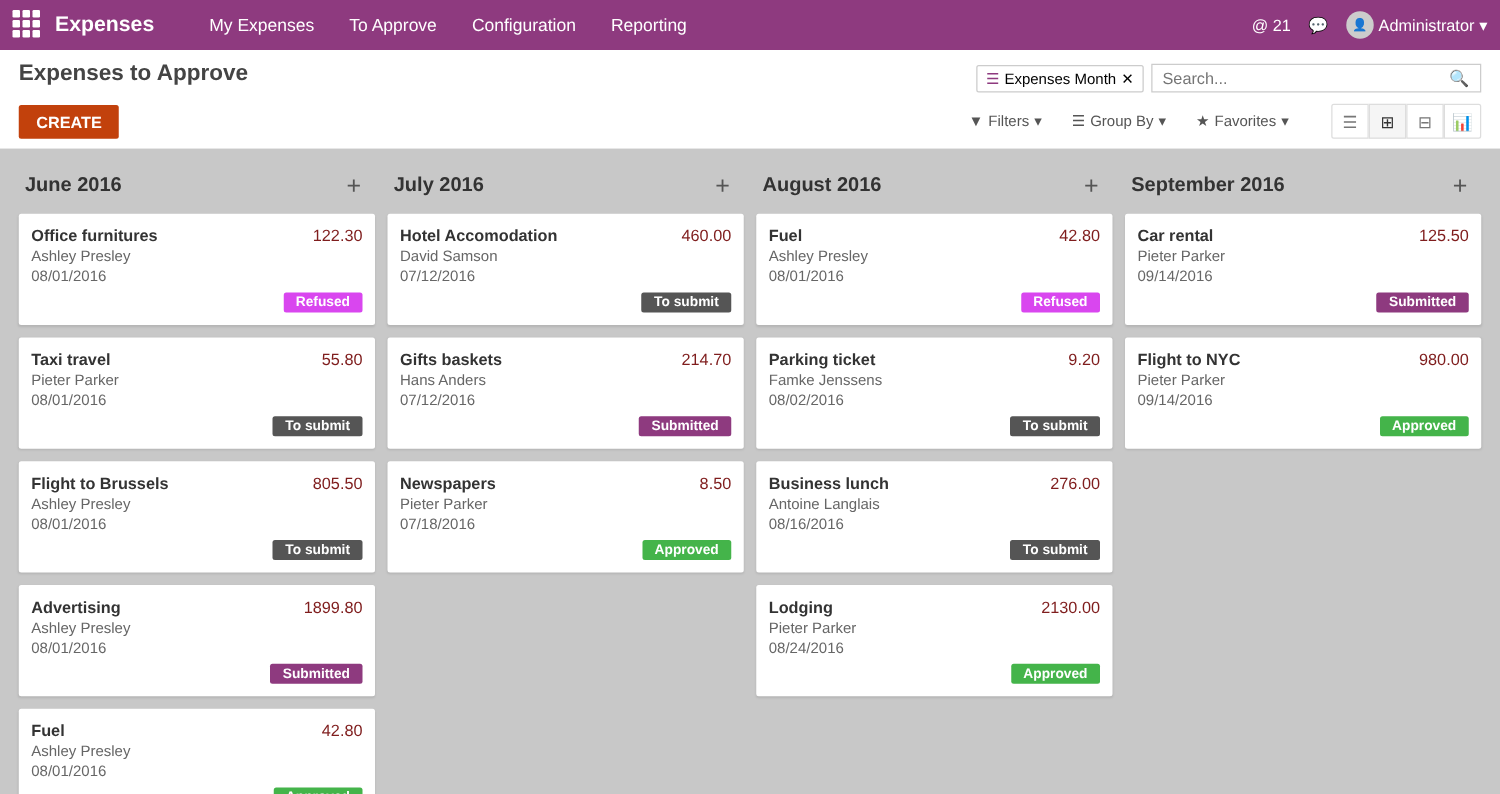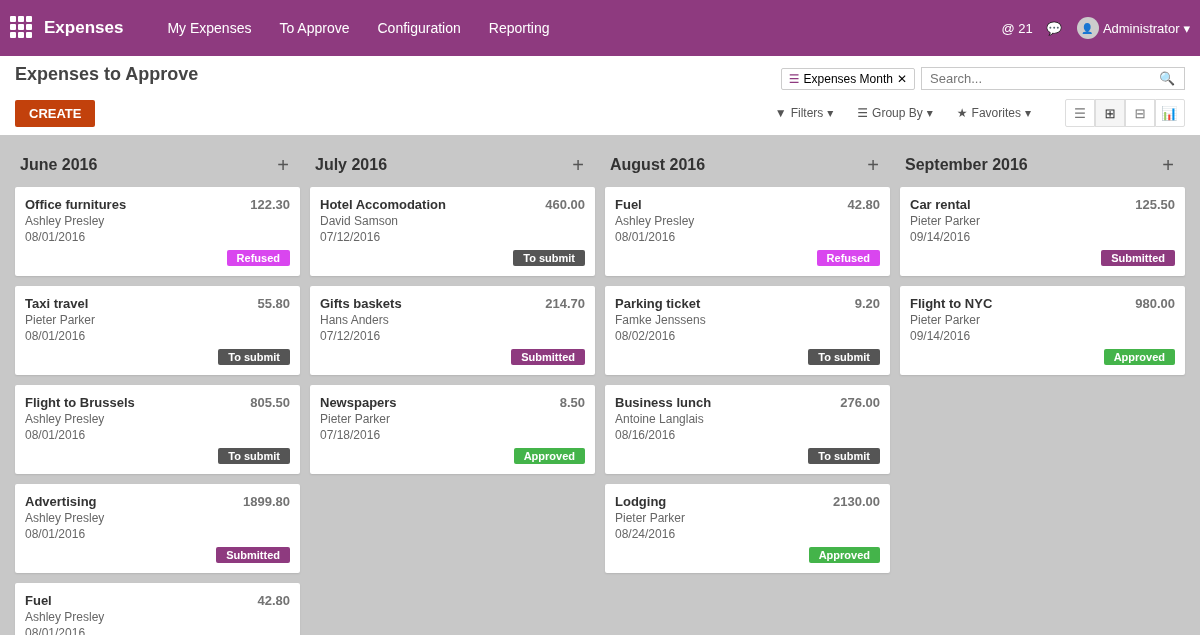--- a/index.html
+++ b/index.html
@@ -2,21 +2,21 @@
 <html><head>
   <meta charset="utf-8">
   <style>
     * { box-sizing: border-box; margin: 0; padding: 0; }
     body { font-family: Arial, sans-serif; background: #c8c8c8; font-size: 13px; }
 
     
     .topbar {
       background: #8e3a7f;
       color: white;
-      height: 56px;
+      height: 40px;
       display: flex;
       align-items: center;
       padding: 0 10px;
     }
     .topbar-grid-icon {
       width: 24px; height: 24px;
       display: grid; grid-template-columns: repeat(3,6px); grid-template-rows: repeat(3,6px);
       gap: 2px; margin-right: 10px; cursor: pointer;
     }
     .topbar-grid-icon span { background: white; border-radius: 1px; }
@@ -93,21 +93,21 @@
       align-items: center; justify-content: center;
     }
 
     
     .kanban-card {
       background: white; border-radius: 2px; padding: 10px 10px 10px 10px;
       margin-bottom: 10px; box-shadow: 0 1px 2px rgba(0,0,0,0.1);
     }
     .card-top { display: flex; justify-content: space-between; align-items: flex-start; margin-bottom: 2px; }
     .card-name { font-weight: bold; color: #333; font-size: 13px; }
-    .card-amount { font-weight: bold; color: #737373; font-size: 13px; white-space: nowrap; margin-left: 8px; }
+    .card-amount { font-weight: normal; color: #7f1d1d; font-size: 13px; white-space: nowrap; margin-left: 8px; }
     .card-person { color: #666; font-size: 12px; margin-bottom: 2px; }
     .card-date { color: #666; font-size: 12px; margin-bottom: 6px; }
     .card-footer { display: flex; justify-content: flex-end; }
     .status-badge {
       display: inline-block; padding: 2px 10px; border-radius: 2px;
       font-size: 11px; font-weight: bold; color: white;
     }
     .badge-refused { background: #d946ef; }
     .badge-tosubmit { background: #555; }
     .badge-submitted { background: #8e3a7f; }

